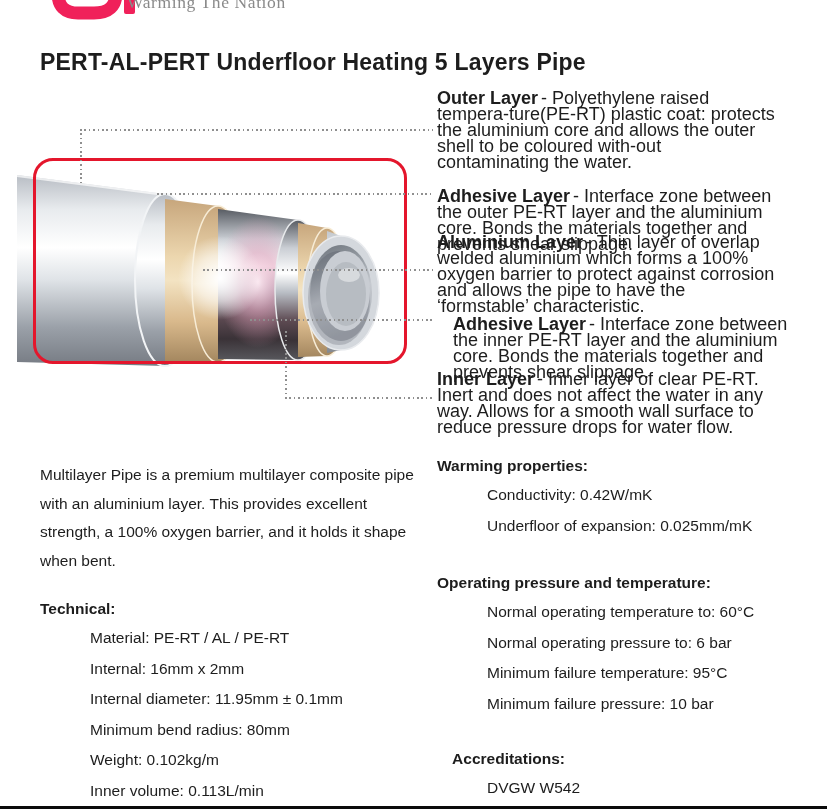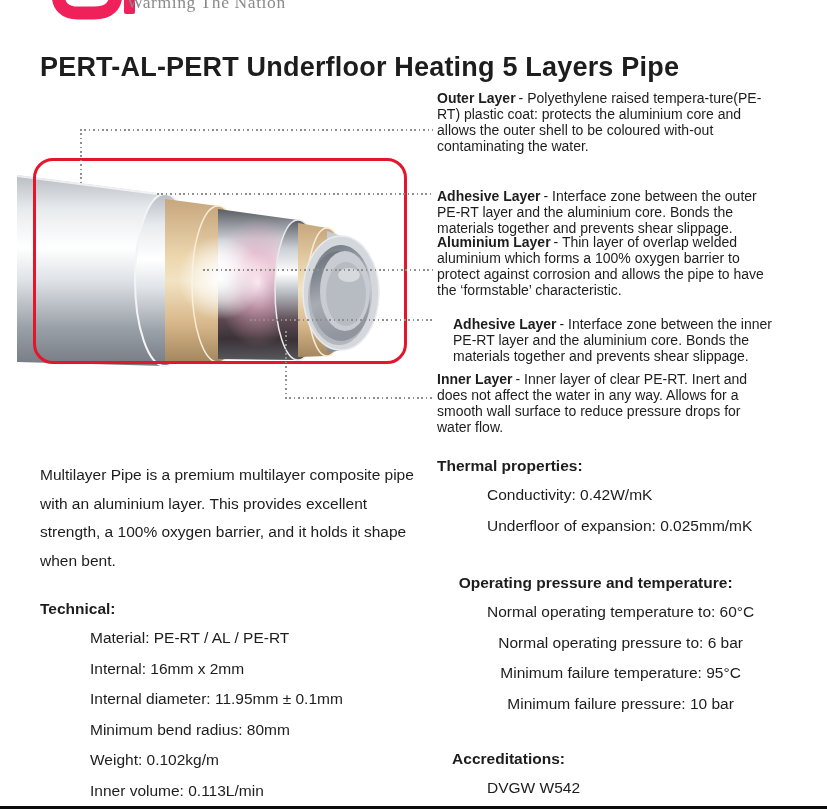--- a/index.html
+++ b/index.html
@@ -5,34 +5,34 @@
   html,body{margin:0;padding:0;}
   .page{position:relative;width:827px;height:809px;background:#ffffff;overflow:hidden;
         font-family:"Liberation Sans",sans-serif;color:#1d1d1d;}
 
   
   .logo-glyph{position:absolute;left:48px;top:-16px;width:92px;height:36px;}
   .tagline{position:absolute;left:127px;top:-8px;font-family:"Liberation Serif",serif;
            font-size:17.5px;color:#8a8a8a;letter-spacing:.6px;white-space:nowrap;}
 
   
-  .title{position:absolute;left:40px;top:34px;font-size:27px;font-weight:bold;
+  .title{position:absolute;left:40px;top:34px;font-size:23px;font-weight:bold;
          letter-spacing:.2px;white-space:nowrap;}
 
   
   .pipe-svg{position:absolute;left:15px;top:110px;width:418px;height:318px;}
   .red-frame{position:absolute;left:33px;top:158px;width:368px;height:200px;
              border:3.5px solid #e4162c;border-radius:20px;background:transparent;}
   .dot-h{position:absolute;height:2px;
          background:repeating-linear-gradient(90deg,#8f8f8f 0 1.6px,transparent 1.6px 4.4px);}
   .dot-v{position:absolute;width:2px;
          background:repeating-linear-gradient(180deg,#8f8f8f 0 1.6px,transparent 1.6px 4.4px);}
 
   
-  .layer{position:absolute;left:437px;width:340px;font-size:14px;line-height:16px;}
+  .layer{position:absolute;left:437px;width:340px;font-size:18px;line-height:16px;}
   .layer b{margin-right:3px;}
 
   
   .intro{position:absolute;left:40px;top:461px;width:378px;font-size:15.5px;line-height:28.6px;}
 
   
   .spec{position:absolute;font-size:15.5px;}
   .spec h3{margin:0 0 11px 0;font-size:15.5px;font-weight:bold;}
   .spec .items{padding-left:50px;}
   .spec .item{line-height:17px;margin-bottom:13.5px;white-space:nowrap;}
@@ -163,28 +163,28 @@
       <div class="item">Material: PE-RT / AL / PE-RT</div>
       <div class="item">Internal: 16mm x 2mm</div>
       <div class="item">Internal diameter: 11.95mm ± 0.1mm</div>
       <div class="item">Minimum bend radius: 80mm</div>
       <div class="item">Weight: 0.102kg/m</div>
       <div class="item">Inner volume: 0.113L/min</div>
     </div>
   </div>
 
   <div class="spec" style="left:437px;top:457px;">
-    <h3>Thermal properties:</h3>
+    <h3>Warming properties:</h3>
     <div class="items">
       <div class="item">Conductivity: 0.42W/mK</div>
       <div class="item">Underfloor of expansion: 0.025mm/mK</div>
     </div>
   </div>
 
-  <div class="spec" style="left:437px;top:574px;text-align:center;">
+  <div class="spec" style="left:437px;top:574px;">
     <h3>Operating pressure and temperature:</h3>
     <div class="items">
       <div class="item">Normal operating temperature to: 60°C</div>
       <div class="item">Normal operating pressure to: 6 bar</div>
       <div class="item">Minimum failure temperature: 95°C</div>
       <div class="item">Minimum failure pressure: 10 bar</div>
     </div>
   </div>
 
   <div class="spec" style="left:437px;top:750px;text-align:center;">

